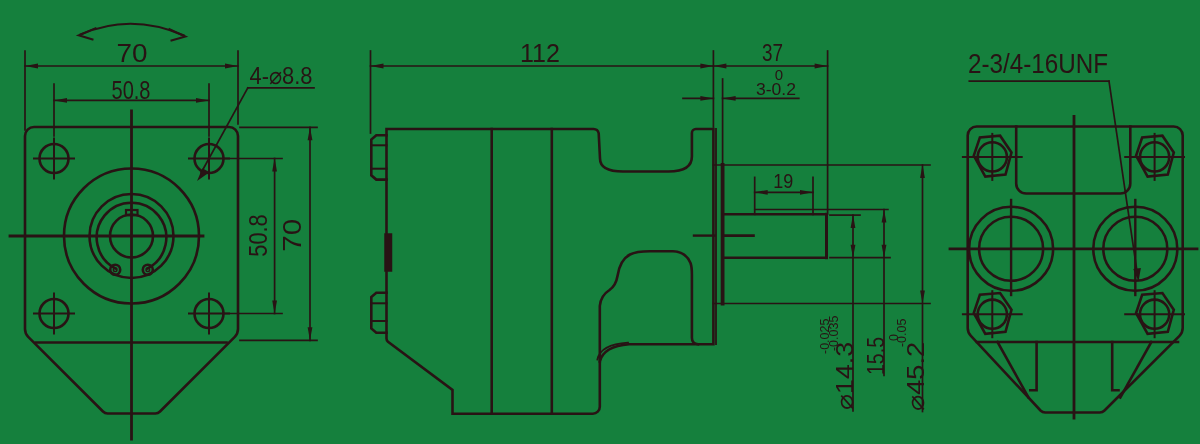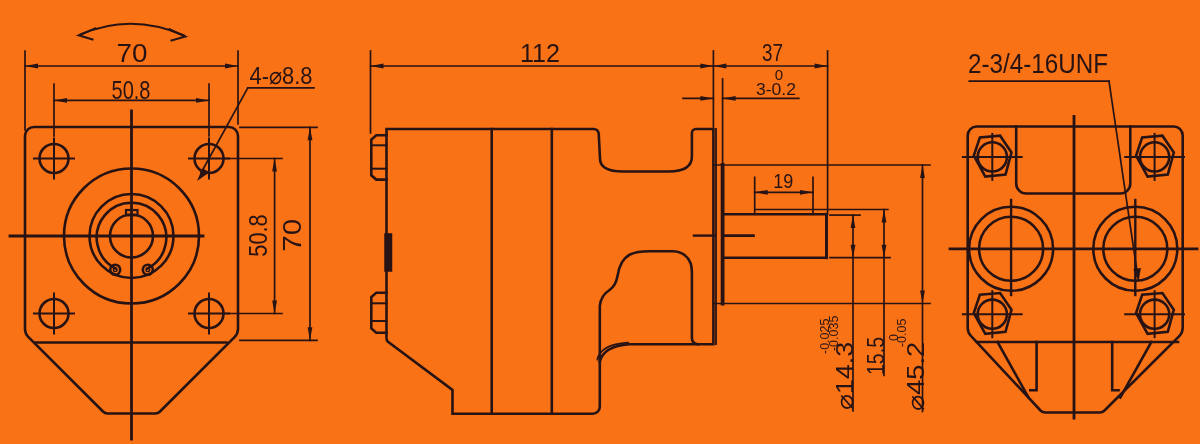--- a/index.html
+++ b/index.html
@@ -1,16 +1,16 @@
 <!DOCTYPE html>
 <html><head>
 <meta charset="utf-8">
 <style>
 html,body{margin:0;padding:0;background:#ffffff;}
-#page{position:relative;width:1200px;height:444px;background:#f97316;overflow:hidden;}
+#page{position:relative;width:1200px;height:444px;background:#15803d;overflow:hidden;}
 svg{position:absolute;left:0;top:0;}
 text{font-family:"Liberation Sans", sans-serif;fill:#281314;}
 </style>
 </head>
 <body>
 <div id="page">
 <svg width="1200" height="444" viewBox="0 0 1200 444">
 <g fill="none" stroke="#281314" stroke-width="2.6" stroke-linecap="square">
 
 <path d="M 34,127 L 229,127 A 9 9 0 0 1 238,136 L 238,329 A 11 11 0 0 1 234.8,336.8 L 160,411.5 A 7 7 0 0 1 155.3,413.5 L 107.7,413.5 A 7 7 0 0 1 103,411.5 L 28.2,336.8 A 11 11 0 0 1 25,329 L 25,136 A 9 9 0 0 1 34,127 Z"></path>

